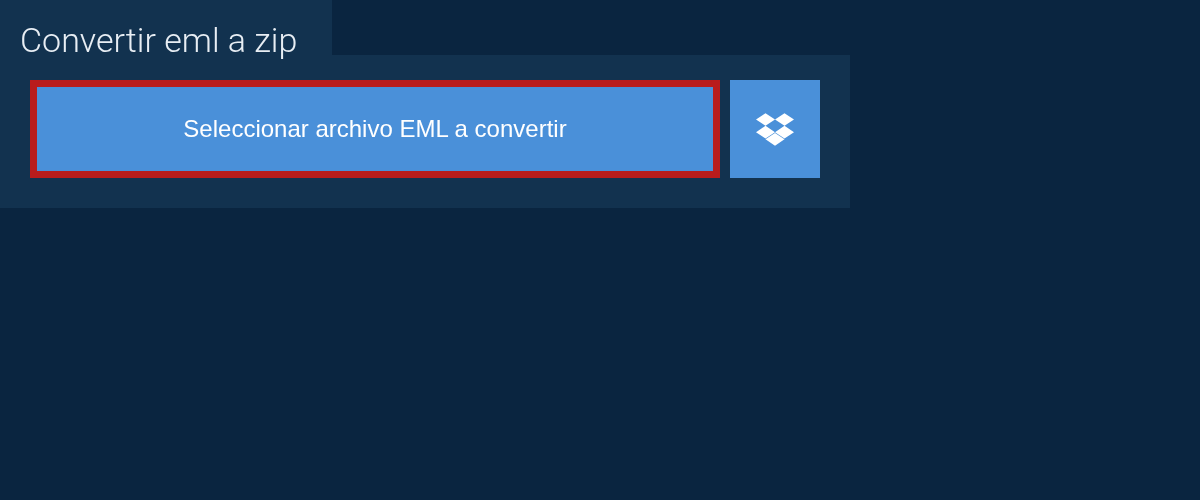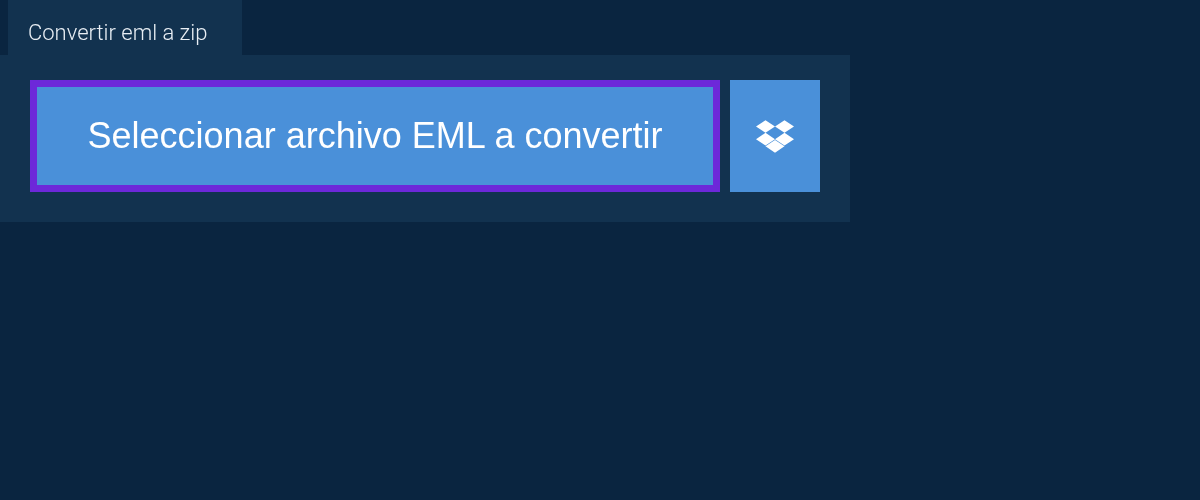--- a/index.html
+++ b/index.html
@@ -17,39 +17,39 @@
     .panel {
       background-color: #12324f;
       width: 850px;
       margin-left: 0;
       margin-top: 55px;
       position: relative;
     }
     .tab-header {
       position: absolute;
       top: -55px;
-      left: 8px;
+      left: 0;
       background-color: #12324f;
       padding: 20px 35px 18px 20px;
       color: #e8eef4;
-      font-size: 22px;
+      font-size: 34px;
       font-weight: 300;
     }
     .content-area {
       padding: 25px 30px 30px 30px;
     }
     .button-row {
       display: flex;
       gap: 10px;
     }
     .select-button {
       background-color: #4a90d9;
-      border: 7px solid #6d28d9;
+      border: 7px solid #b91c1c;
       color: #ffffff;
-      font-size: 36px;
+      font-size: 24px;
       font-weight: 300;
       padding: 28px 40px;
       cursor: pointer;
       flex: 0 0 auto;
       width: 690px;
       text-align: center;
       display: flex;
       justify-content: center;
     }
     .dropbox-button {

